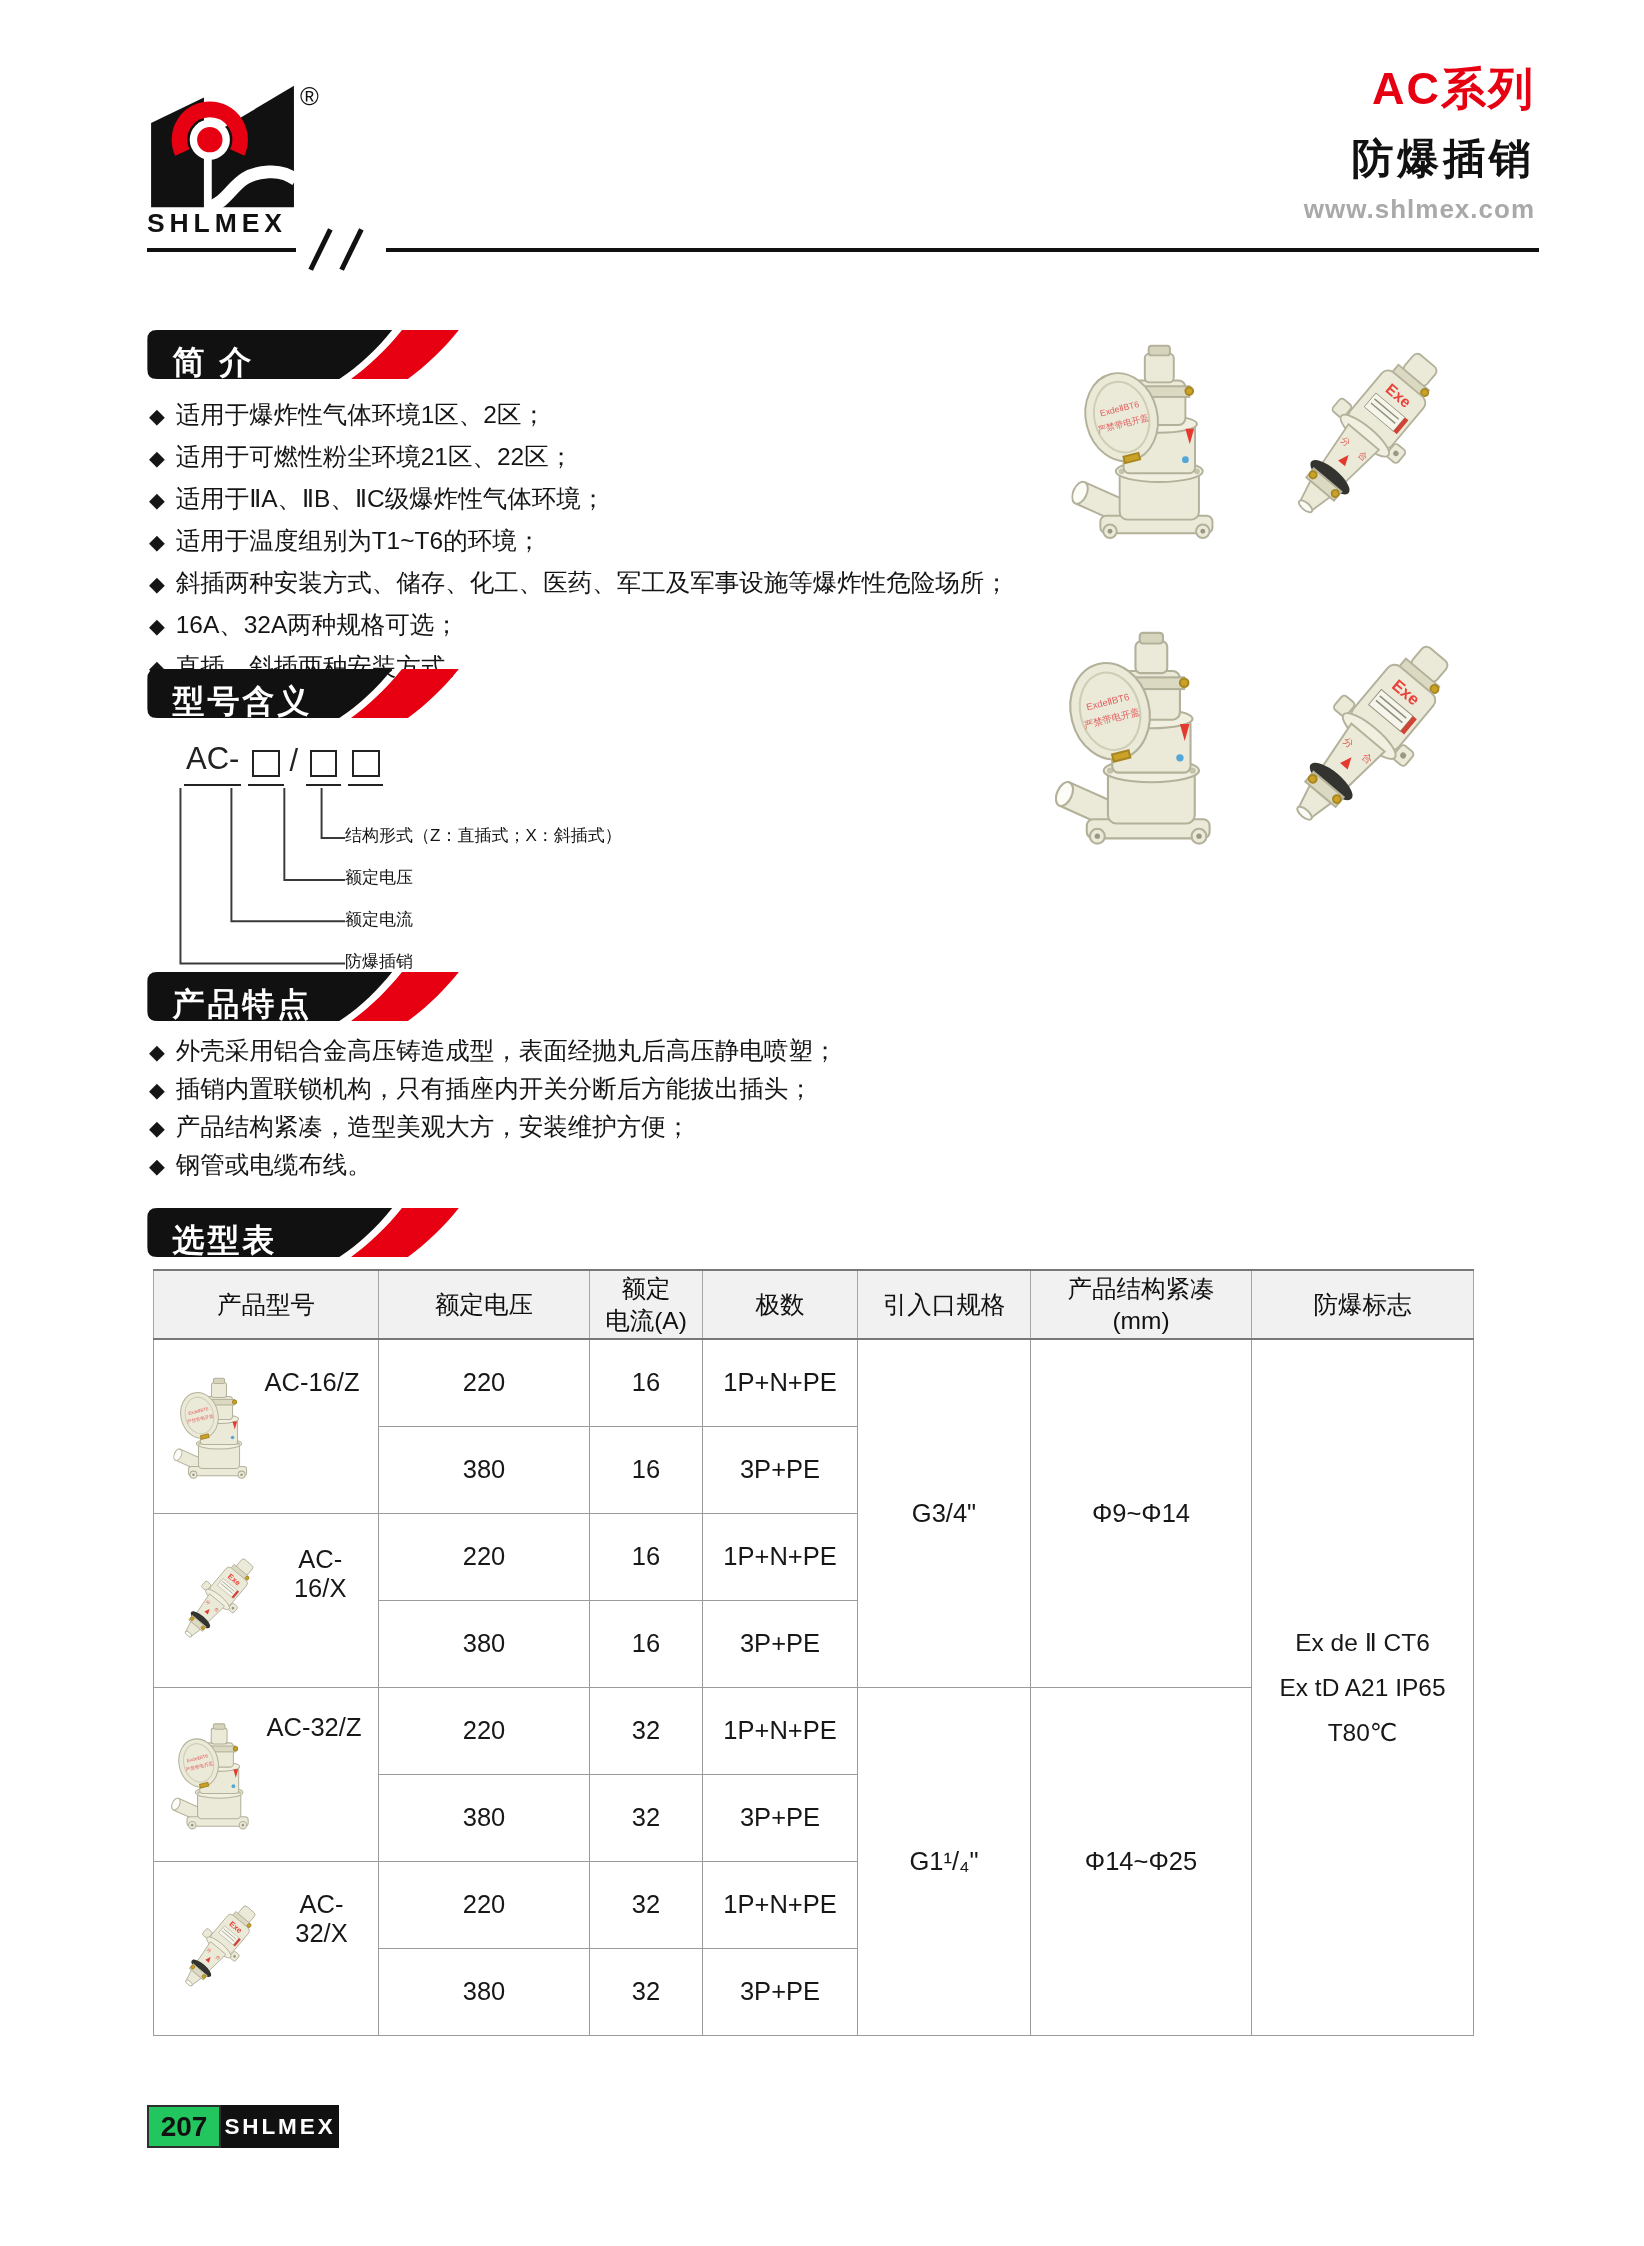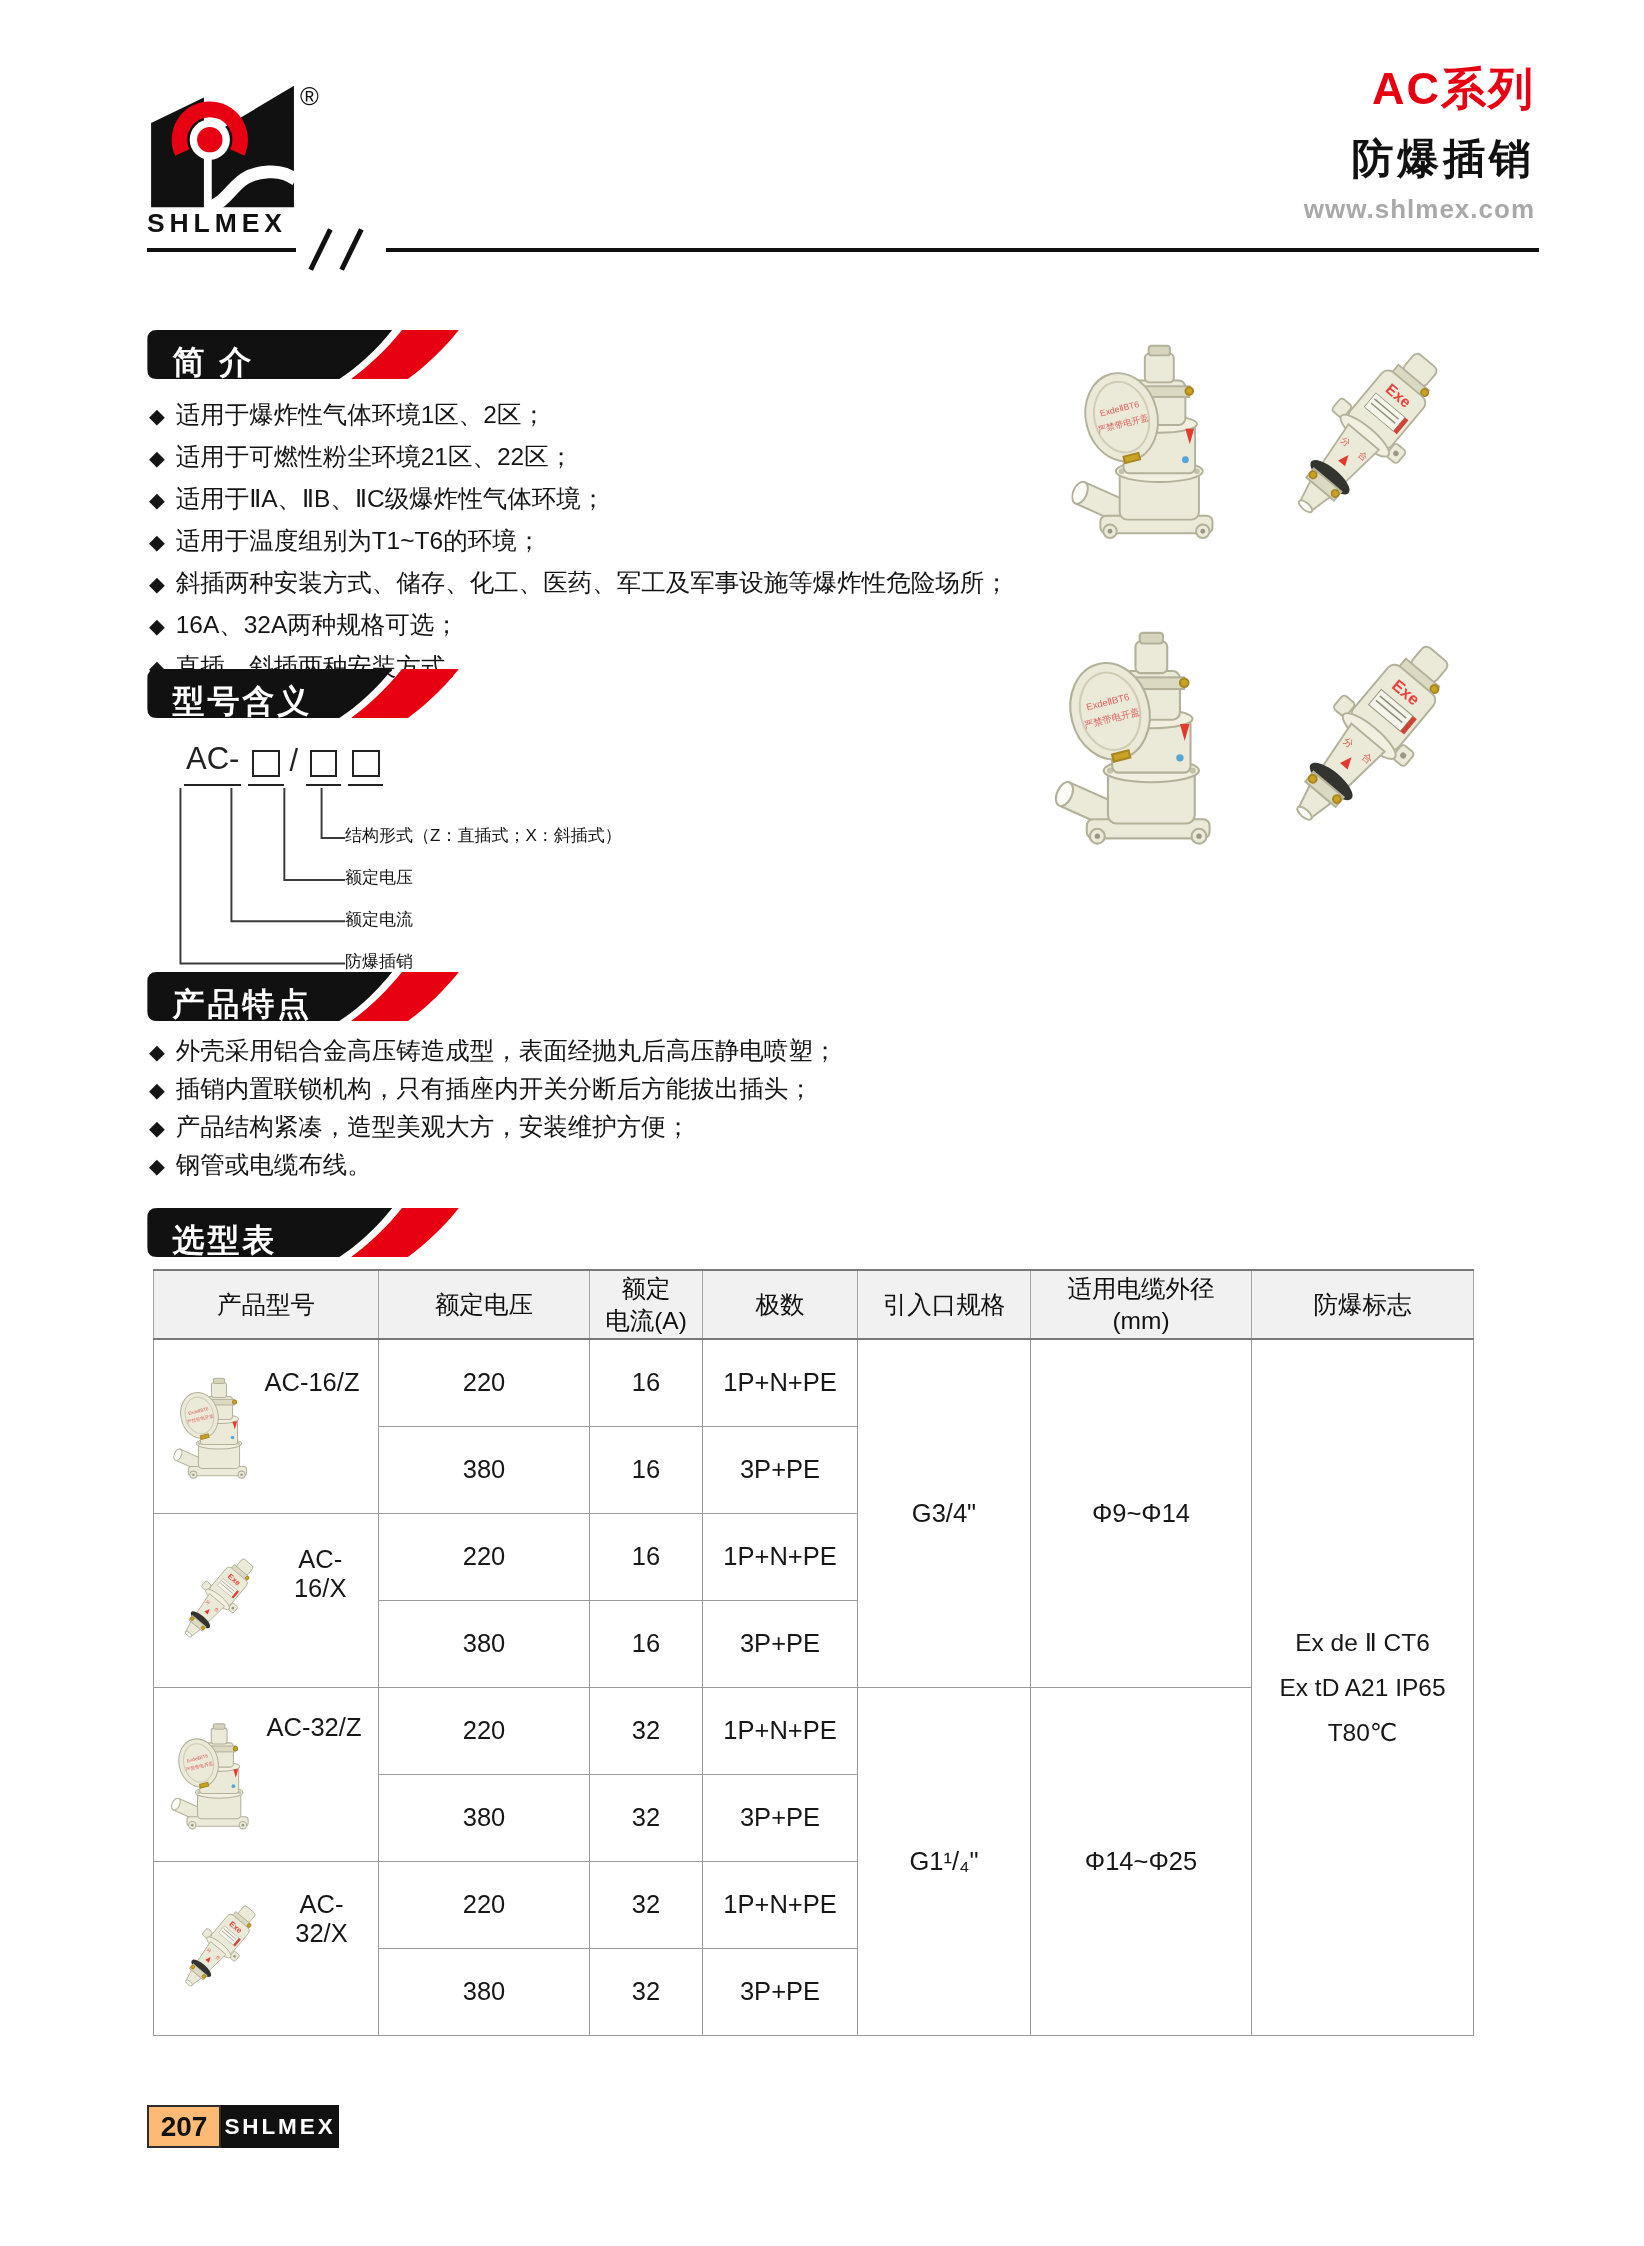--- a/index.html
+++ b/index.html
@@ -58,21 +58,21 @@
                font-size:25.5px;color:#171717;padding:13px;background:#fff;}
   table.sel tr.hrow{height:69px;}
   table.sel tr.drow{height:87px;}
   td.ex{border-right:0;}
   .pcell{display:flex;flex-direction:row;align-items:flex-start;justify-content:center;gap:6px;}
   .plabel{font-size:25.5px;color:#171717;}
   .exl{font-size:24.5px;line-height:45px;}
 
   
   .foot{position:absolute;left:147px;top:2105px;display:flex;height:43px;}
-  .fnum{width:74px;background:#fdba74;border:2.5px solid #2e2e2e;display:flex;align-items:center;
+  .fnum{width:74px;background:#22c55e;border:2.5px solid #2e2e2e;display:flex;align-items:center;
         justify-content:center;font-size:28px;font-weight:bold;color:#111;box-sizing:border-box;}
   .fbrand{width:118px;background:#111;color:#fff;display:flex;align-items:center;justify-content:center;
           font-size:22.5px;font-weight:bold;letter-spacing:2.9px;}
 </style>
 </head>
 <body>
 
 <svg width="0" height="0" style="position:absolute" aria-hidden="true">
   <defs>
     <symbol id="sym-banner" viewBox="0 0 320 50" preserveAspectRatio="none">
@@ -283,21 +283,21 @@
         <col style="width:222px">
     </colgroup>
     <thead>
       <tr class="hrow">
         <th>产品型号</th>
         <th>额定电压</th>
         <th>额定
 电流(A)</th>
         <th>极数</th>
         <th>引入口规格</th>
-        <th>适用电缆外径
+        <th>产品结构紧凑
 (mm)</th>
         <th>防爆标志</th>
       </tr>
     </thead>
     <tbody>
       <tr class="drow">
         <td rowspan="2">
           <div class="pcell">
             <svg style="width:86px;height:116px" viewBox="0 0 88 118" width="86" height="116">
                 <use href="#sym-upright"></use>

